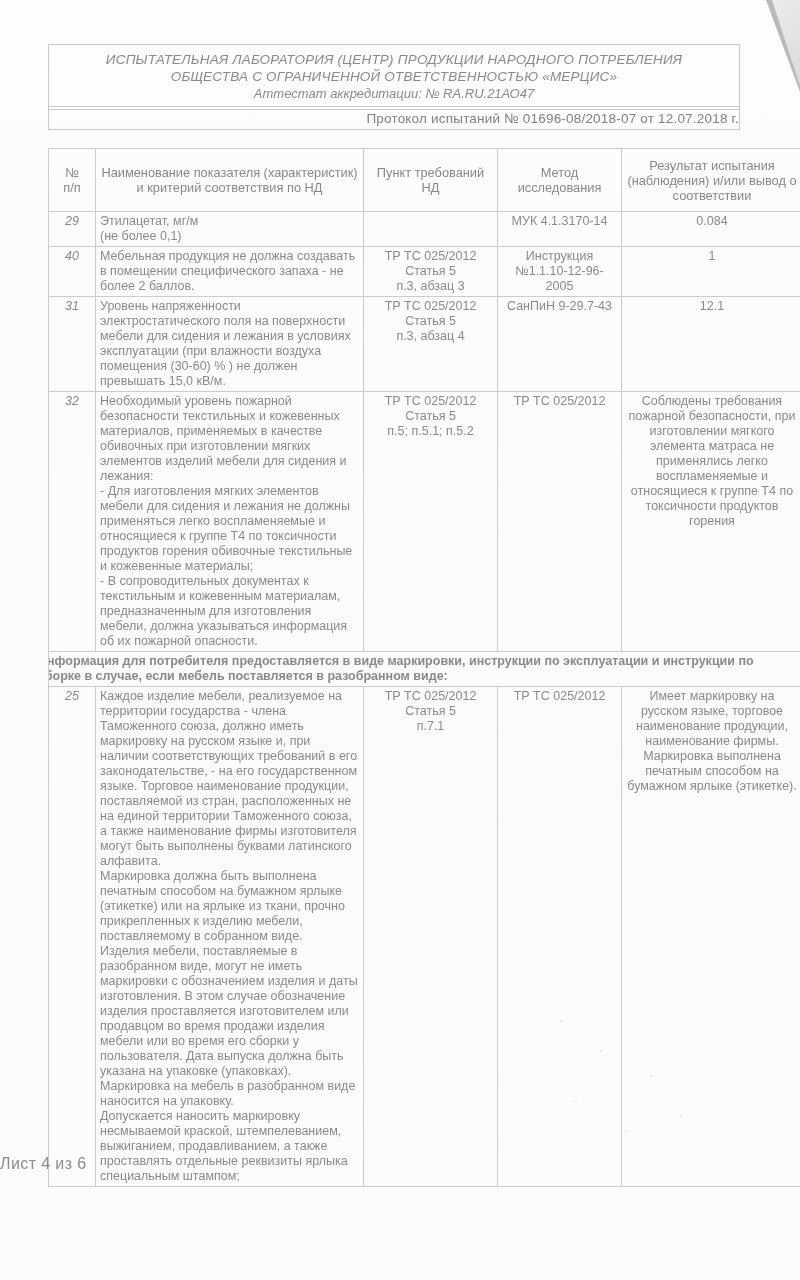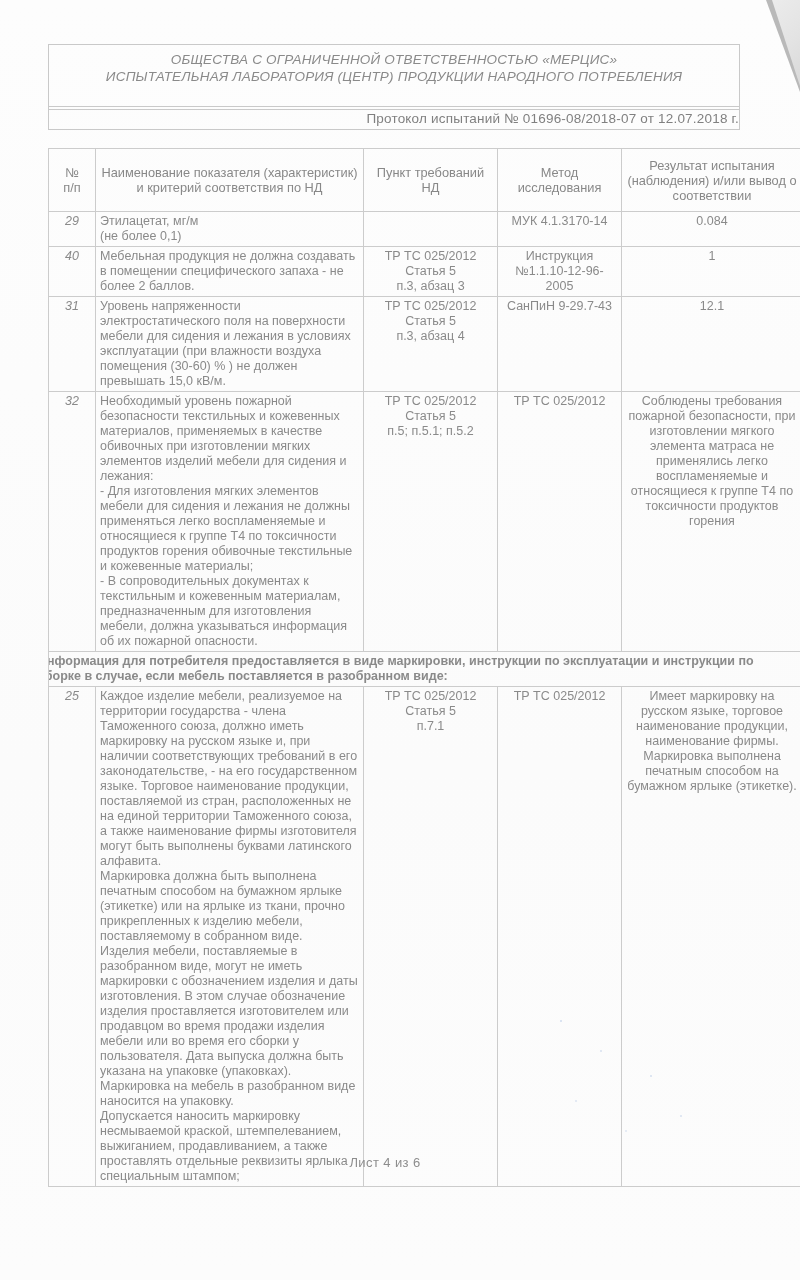--- a/index.html
+++ b/index.html
@@ -69,21 +69,21 @@
   tr.r32 td{height:205px;}
   tr.r33 td{height:368px;}
   td.interlude{
     font-weight:bold;font-size:12.8px;color:#7d7d7d;line-height:14px;
     padding:1px 2px 2px 0;
   }
   td.interlude .shift{margin-left:-15px;}
 
   .footer{
     position:absolute;left:0;top:1155px;width:770px;
-    text-align:center;font-size:13px;color:#8d8d8d;letter-spacing:.4px;
+    text-align:left;font-size:16px;color:#8d8d8d;letter-spacing:.4px;
   }
   
   .specks{
     position:absolute;left:560px;top:1020px;width:2px;height:2px;border-radius:50%;
     background:rgba(110,150,210,.30);
     box-shadow:40px 30px 0 rgba(110,150,210,.25),
                90px 55px 0 rgba(110,150,210,.28),
                15px 80px 0 rgba(110,150,210,.22),
                120px 95px 0 rgba(110,150,210,.25),
                65px 110px 0 rgba(110,150,210,.2);
@@ -91,22 +91,23 @@
 </style>
 </head>
 <body>
 
 <div class="sheet">
 
   <div class="fold-shadow"></div>
   <div class="fold-face"></div>
 
   <div class="headbox headbox-1">
+    <div class="hline">ИСПЫТАТЕЛЬНАЯ ЛАБОРАТОРИЯ (ЦЕНТР) ПРОДУКЦИИ НАРОДНОГО ПОТРЕБЛЕНИЯ</div>
     <div class="hline">ОБЩЕСТВА С ОГРАНИЧЕННОЙ ОТВЕТСТВЕННОСТЬЮ «МЕРЦИС»</div>
-    <div class="hline">ИСПЫТАТЕЛЬНАЯ ЛАБОРАТОРИЯ (ЦЕНТР) ПРОДУКЦИИ НАРОДНОГО ПОТРЕБЛЕНИЯ</div>
+    <div class="hline-small">Аттестат аккредитации: № RA.RU.21АО47</div>
   </div>
 
   <div class="headbox headbox-2">
     <div class="protocol-line">Протокол испытаний № 01696-08/2018-07 от 12.07.2018 г.</div>
   </div>
 
   <table class="protocol">
     <tbody>
         <tr class="head-row">
       <th class="c-num" style="white-space:pre-line">№

